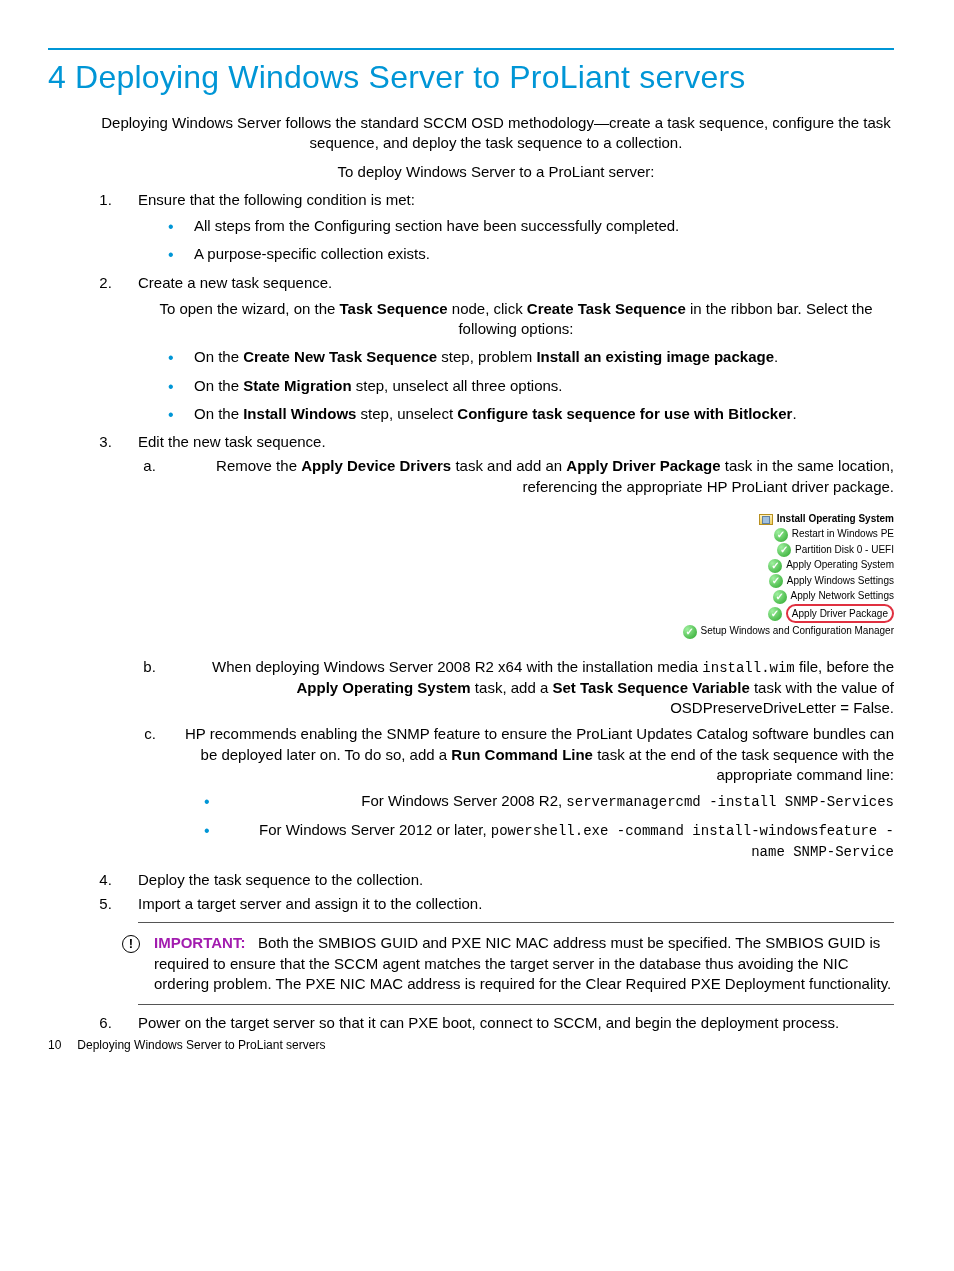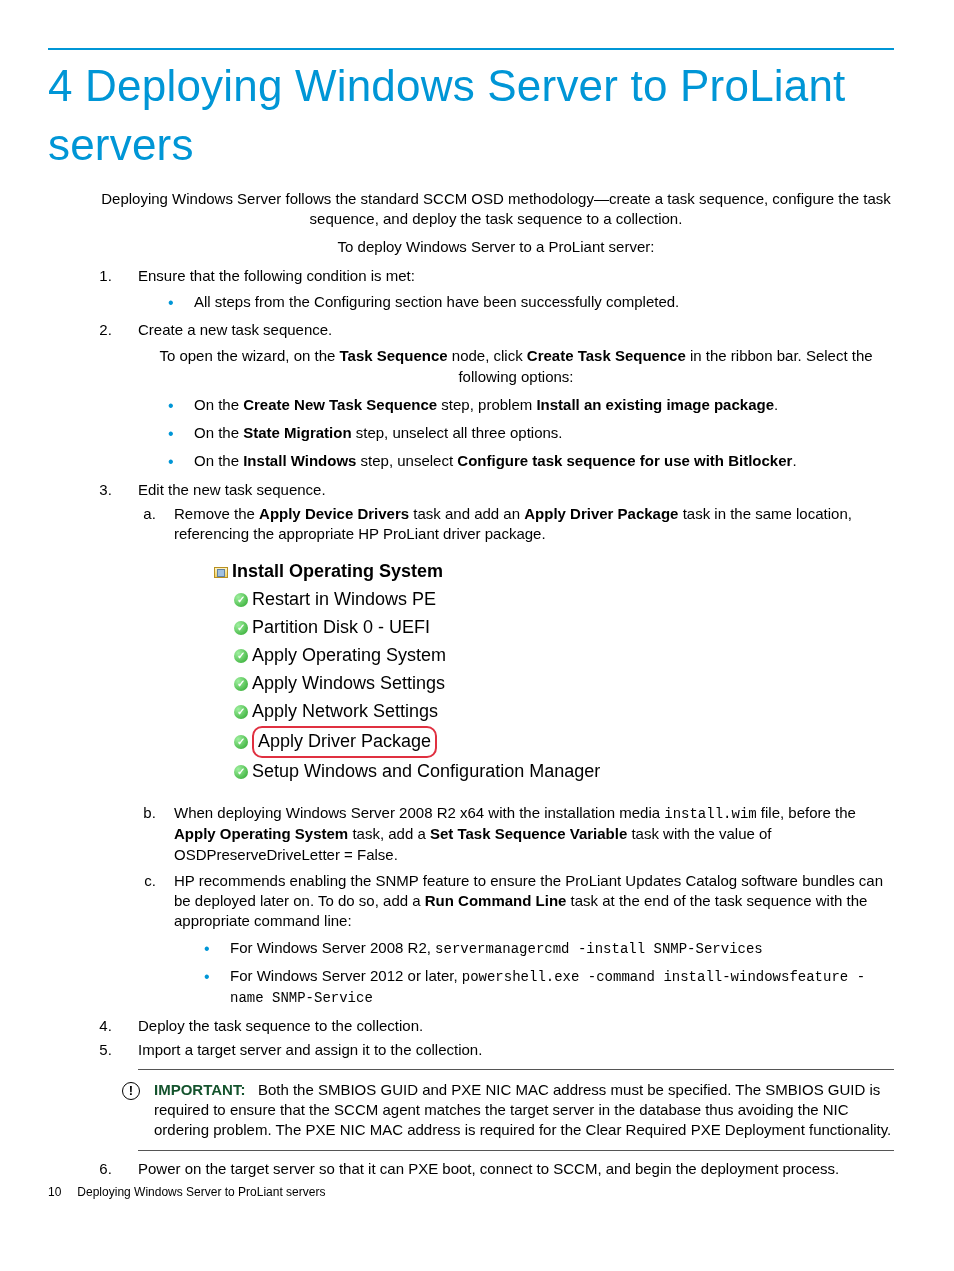--- a/index.html
+++ b/index.html
@@ -13,48 +13,48 @@
     line-height: 1.35;
   }
   .rule {
     height: 2px;
     background: #0096d6;
     margin-bottom: 6px;
   }
   h1 {
     color: #0096d6;
     font-weight: 300;
-    font-size: 44px;
+    font-size: 32px;
     margin: 0 0 14px 0;
     letter-spacing: 0.2px;
   }
   .content {
     margin-left: 50px;
     margin-right: 0;
   }
   p { margin: 0 0 8px 0; text-align: center; }
   ol.main { padding-left: 18px; margin: 4px 0 0 0; }
   ol.main > li { padding-left: 22px; margin-bottom: 4px; }
-  ol.alpha { list-style-type: lower-alpha; padding-left: 22px; margin: 4px 0 6px 0; }
+  ol.alpha { list-style-type: lower-alpha; padding-left: 22px; margin: 4px 0 6px 0; text-align: right; }
   ol.alpha > li { padding-left: 14px; margin-bottom: 6px; }
   ul.bullets { list-style: none; padding-left: 30px; margin: 6px 0 6px 0; }
   ul.bullets > li { position: relative; margin-bottom: 8px; padding-left: 26px; }
   ul.bullets > li::before {
     content: "•";
     color: #0096d6;
     position: absolute;
     left: 0;
     font-size: 16px;
   }
   .bold { font-weight: bold; }
   .mono { font-family: "Courier New", monospace; font-size: 14px; }
   .tree {
     margin: 14px 0 18px 40px;
     font-family: "Segoe UI", Tahoma, sans-serif;
-    font-size: 18px;
+    font-size: 10px;
     line-height: 1.55;
   }
   .tree-group {
     font-weight: bold;
     color: #000;
   }
   .tree-group .folder-icon {
     display: inline-block;
     width: 14px; height: 11px;
     background: linear-gradient(#fff3c0,#f0d060);
@@ -111,41 +111,42 @@
     border: 1.8px solid #000;
     border-radius: 50%;
     font-weight: bold;
     font-size: 13px;
     text-align: center;
     line-height: 16px;
     margin-top: 2px;
     margin-left: -16px;
   }
   .callout-body { flex: 1; }
-  .callout-label { color: #14532d; font-weight: bold; }
+  .callout-label { color: #a21caf; font-weight: bold; }
   .footer {
     font-size: 12px;
   }
   .footer .pn { margin-right: 16px; }
 </style>
 </head>
 <body>
 
 <div class="rule"></div>
 <h1>4 Deploying Windows Server to ProLiant servers</h1>
 
 <div class="content">
   <p>Deploying Windows Server follows the standard SCCM OSD methodology—create a task sequence, configure the task sequence, and deploy the task sequence to a collection.</p>
   <p>To deploy Windows Server to a ProLiant server:</p>
 
   <ol class="main">
     <li>
       <span>Ensure that the following condition is met:</span>
       <ul class="bullets">
         <li>All steps from the Configuring section have been successfully completed.</li>
+        <li>A purpose-specific collection exists.</li>
       </ul>
     </li>
 
     <li>
       <span>Create a new task sequence.</span>
       <p style="margin-top:6px">
         <span>To open the wizard, on the </span><span class="bold">Task Sequence</span><span> node, click </span><span class="bold">Create Task Sequence</span><span> in the ribbon bar. Select the following options:</span>
       </p>
       <ul class="bullets">
         <li><span>On the </span><span class="bold">Create New Task Sequence</span><span> step, problem </span><span class="bold">Install an existing image package</span><span>.</span></li>

